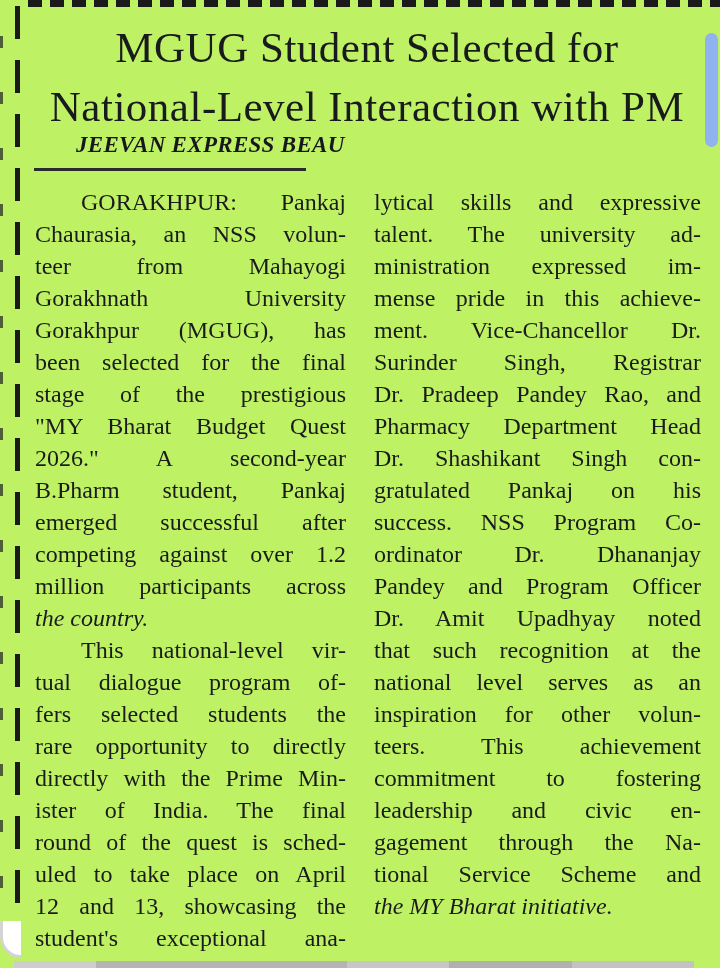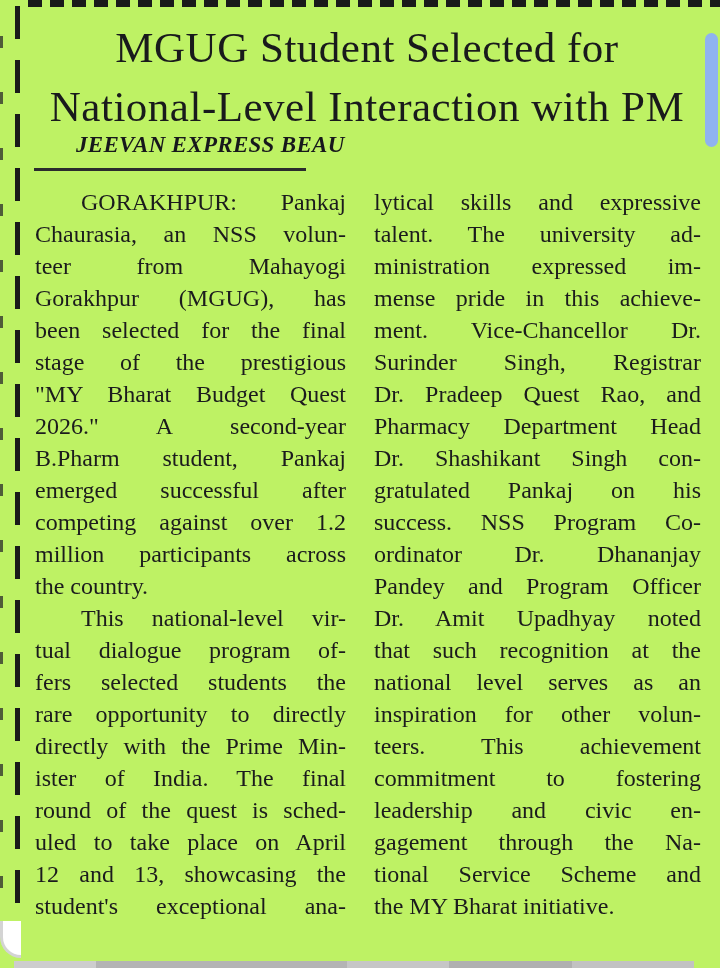--- a/index.html
+++ b/index.html
@@ -40,21 +40,21 @@
     background: #2b2b2d;
   }
 
   
   .columns { position: absolute; left: 35px; top: 186px; width: 666px; display: flex; }
   .col { font-size: 24px; line-height: 32px; color: #1b1b1d; }
   .col-left  { width: 311px; margin-right: 28px; }
   .col-right { width: 327px; }
   .ln { text-align: justify; text-align-last: justify; white-space: nowrap; }
   .ln.first { text-indent: 46px; }
-  .ln.end { text-align: left; text-align-last: left; }
+  .ln.end { text-align: left; text-align-last: left; font-style: italic; }
 
   
   .scroll-thumb {
     position: absolute; right: 2px; top: 33px; width: 13px; height: 114px;
     border-radius: 7px;
   }
 
   
   .bottom-strip {
     position: absolute; left: 14px; bottom: 0; width: 680px; height: 7px;
@@ -85,20 +85,21 @@
   </div>
 
   <div class="byline">JEEVAN EXPRESS BEAU</div>
   <div class="byline-rule"></div>
 
   <div class="columns">
     <div class="col col-left">
       <div class="ln first">GORAKHPUR: Pankaj</div>
       <div class="ln">Chaurasia, an NSS volun-</div>
       <div class="ln">teer from Mahayogi</div>
+      <div class="ln">Gorakhnath University</div>
       <div class="ln">Gorakhpur (MGUG), has</div>
       <div class="ln">been selected for the final</div>
       <div class="ln">stage of the prestigious</div>
       <div class="ln">"MY Bharat Budget Quest</div>
       <div class="ln">2026." A second-year</div>
       <div class="ln">B.Pharm student, Pankaj</div>
       <div class="ln">emerged successful after</div>
       <div class="ln">competing against over 1.2</div>
       <div class="ln">million participants across</div>
       <div class="ln end">the country.</div>
@@ -113,21 +114,21 @@
       <div class="ln">12 and 13, showcasing the</div>
       <div class="ln">student's exceptional ana-</div>
     </div>
     <div class="col col-right">
       <div class="ln">lytical skills and expressive</div>
       <div class="ln">talent. The university ad-</div>
       <div class="ln">ministration expressed im-</div>
       <div class="ln">mense pride in this achieve-</div>
       <div class="ln">ment. Vice-Chancellor Dr.</div>
       <div class="ln">Surinder Singh, Registrar</div>
-      <div class="ln">Dr. Pradeep Quest Rao, and</div>
+      <div class="ln">Dr. Pradeep Pandey Rao, and</div>
       <div class="ln">Pharmacy Department Head</div>
       <div class="ln">Dr. Shashikant Singh con-</div>
       <div class="ln">gratulated Pankaj on his</div>
       <div class="ln">success. NSS Program Co-</div>
       <div class="ln">ordinator Dr. Dhananjay</div>
       <div class="ln">Pandey and Program Officer</div>
       <div class="ln">Dr. Amit Upadhyay noted</div>
       <div class="ln">that such recognition at the</div>
       <div class="ln">national level serves as an</div>
       <div class="ln">inspiration for other volun-</div>

